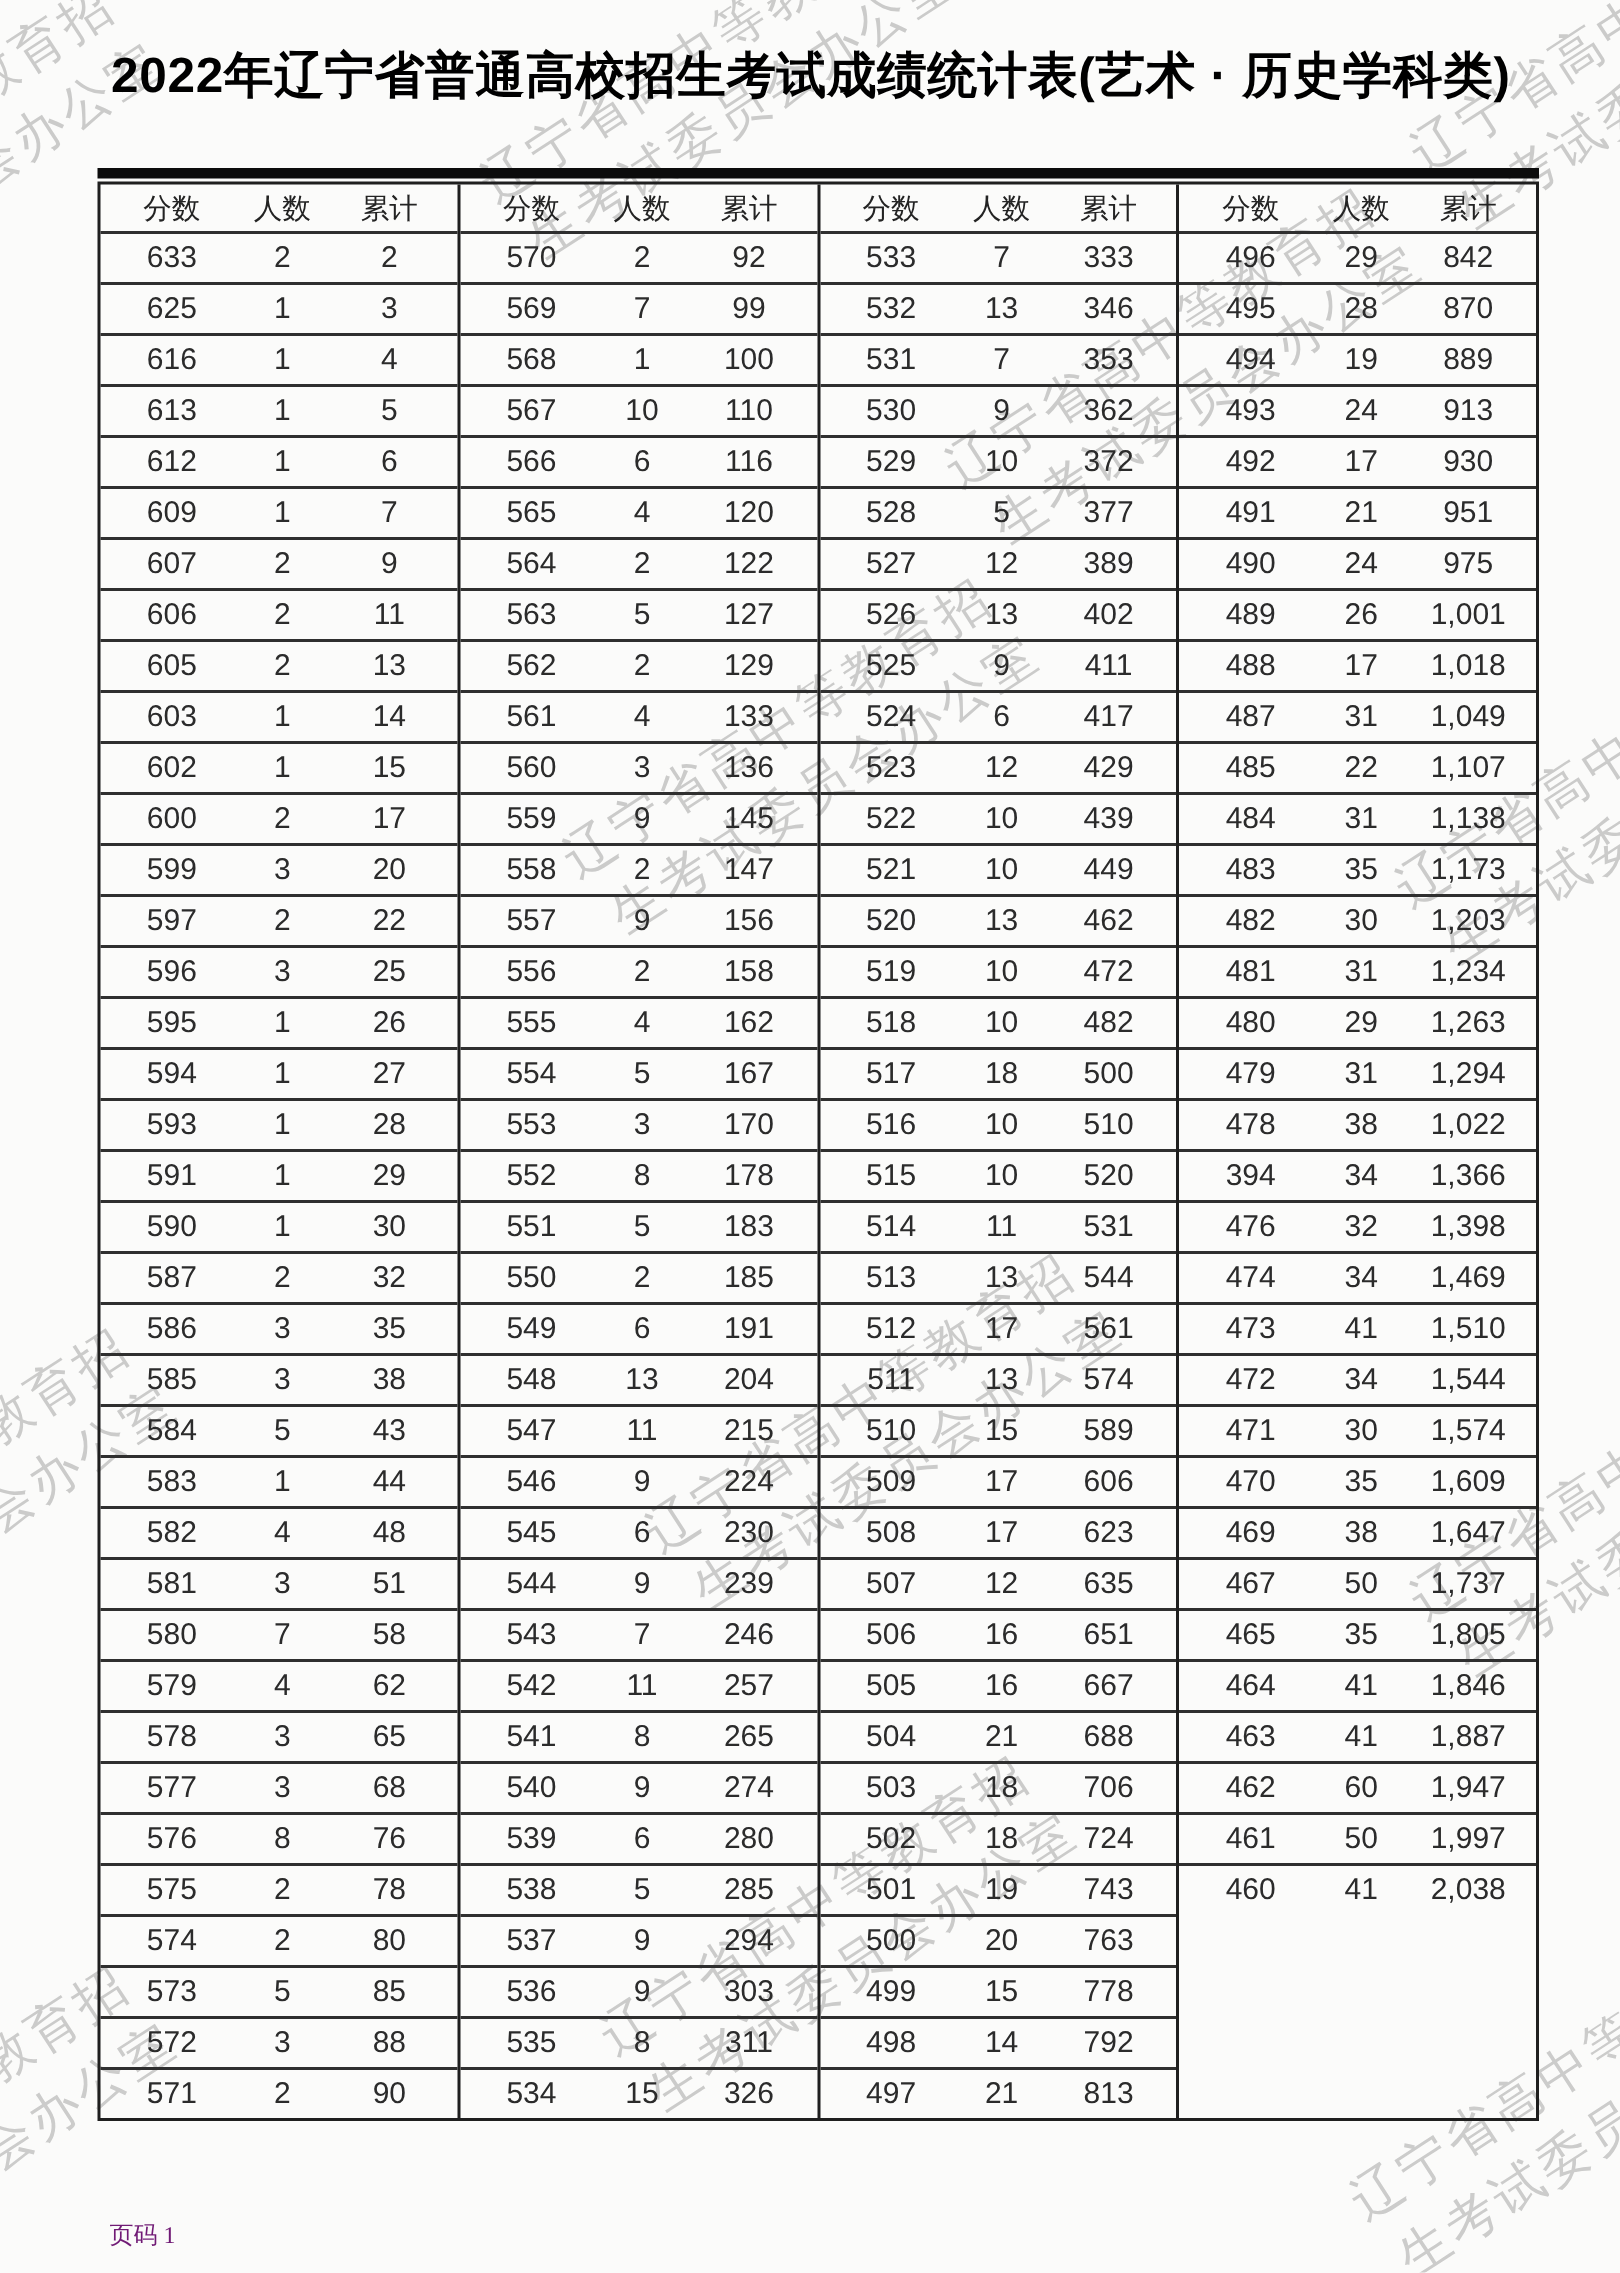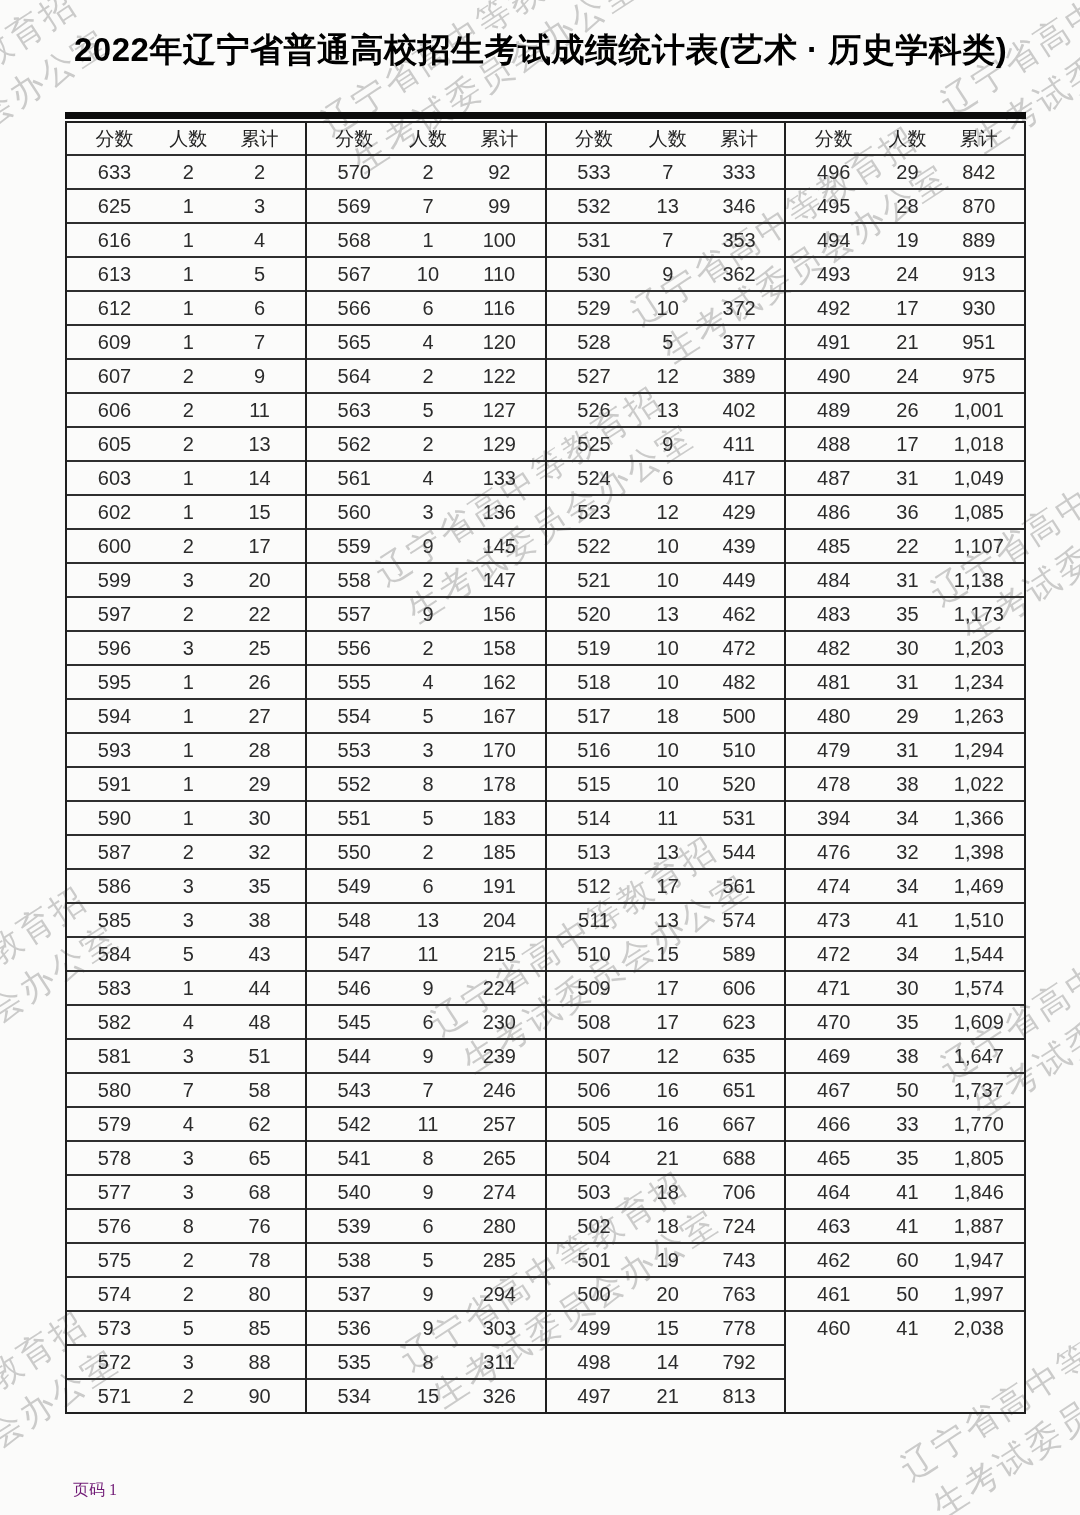--- a/index.html
+++ b/index.html
@@ -791,25 +791,20 @@
               <span class="c score">488</span>
               <span class="c count">17</span>
               <span class="c cum">1,018</span>
             </div>
             <div class="row">
               <span class="c score">487</span>
               <span class="c count">31</span>
               <span class="c cum">1,049</span>
             </div>
             <div class="row">
-              <span class="c score">486</span>
-              <span class="c count">36</span>
-              <span class="c cum">1,085</span>
-            </div>
-            <div class="row">
               <span class="c score">485</span>
               <span class="c count">22</span>
               <span class="c cum">1,107</span>
             </div>
             <div class="row">
               <span class="c score">484</span>
               <span class="c count">31</span>
               <span class="c cum">1,138</span>
             </div>
             <div class="row">
@@ -881,25 +876,20 @@
               <span class="c score">469</span>
               <span class="c count">38</span>
               <span class="c cum">1,647</span>
             </div>
             <div class="row">
               <span class="c score">467</span>
               <span class="c count">50</span>
               <span class="c cum">1,737</span>
             </div>
             <div class="row">
-              <span class="c score">466</span>
-              <span class="c count">33</span>
-              <span class="c cum">1,770</span>
-            </div>
-            <div class="row">
               <span class="c score">465</span>
               <span class="c count">35</span>
               <span class="c cum">1,805</span>
             </div>
             <div class="row">
               <span class="c score">464</span>
               <span class="c count">41</span>
               <span class="c cum">1,846</span>
             </div>
             <div class="row">

